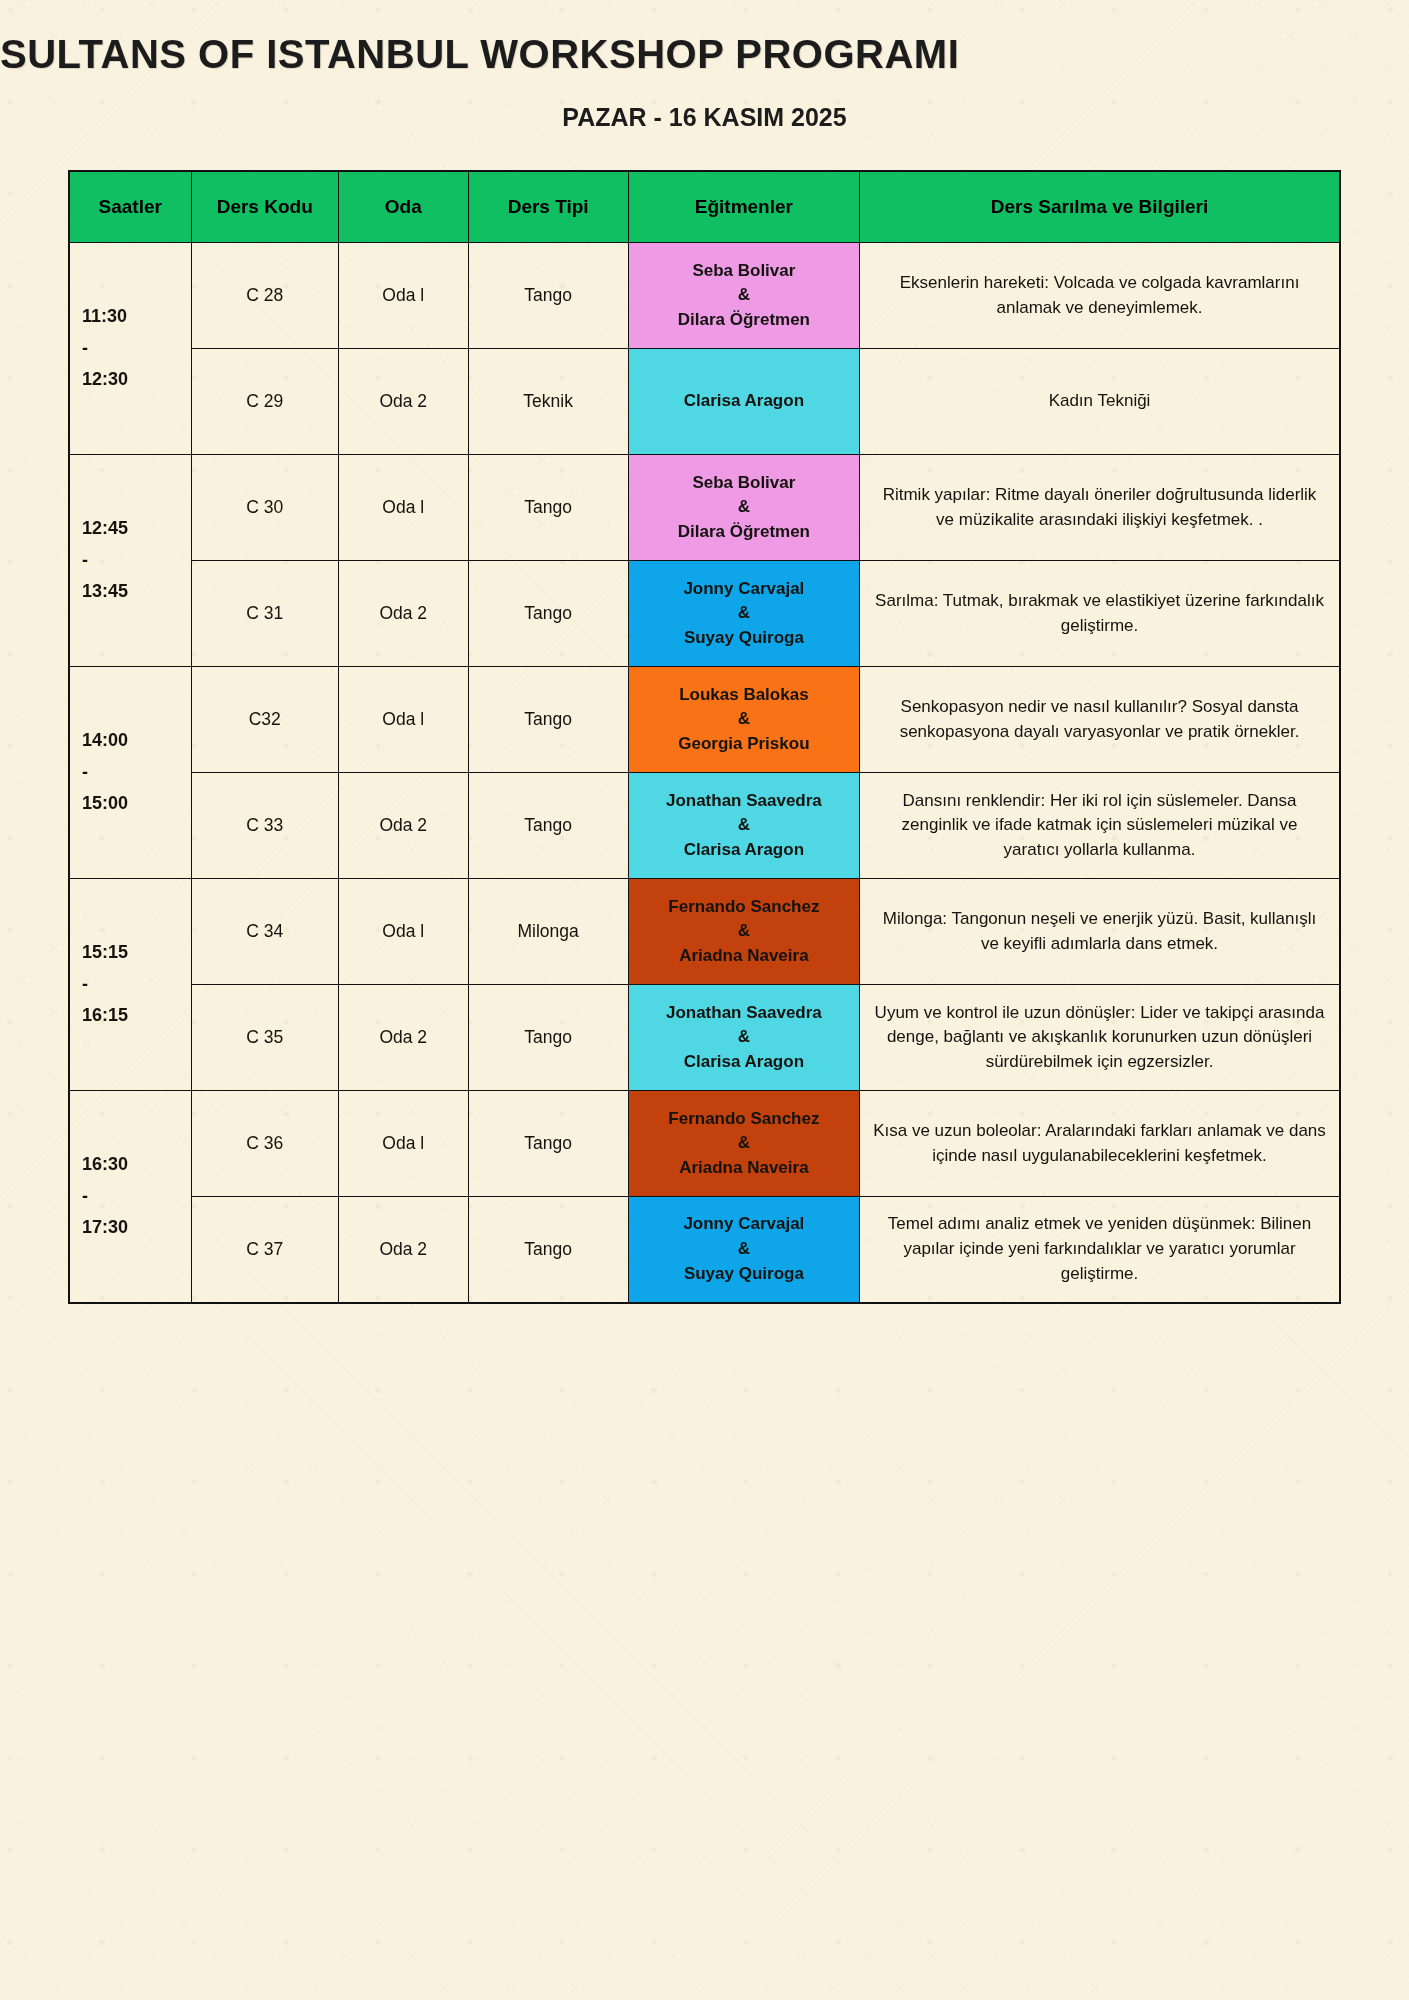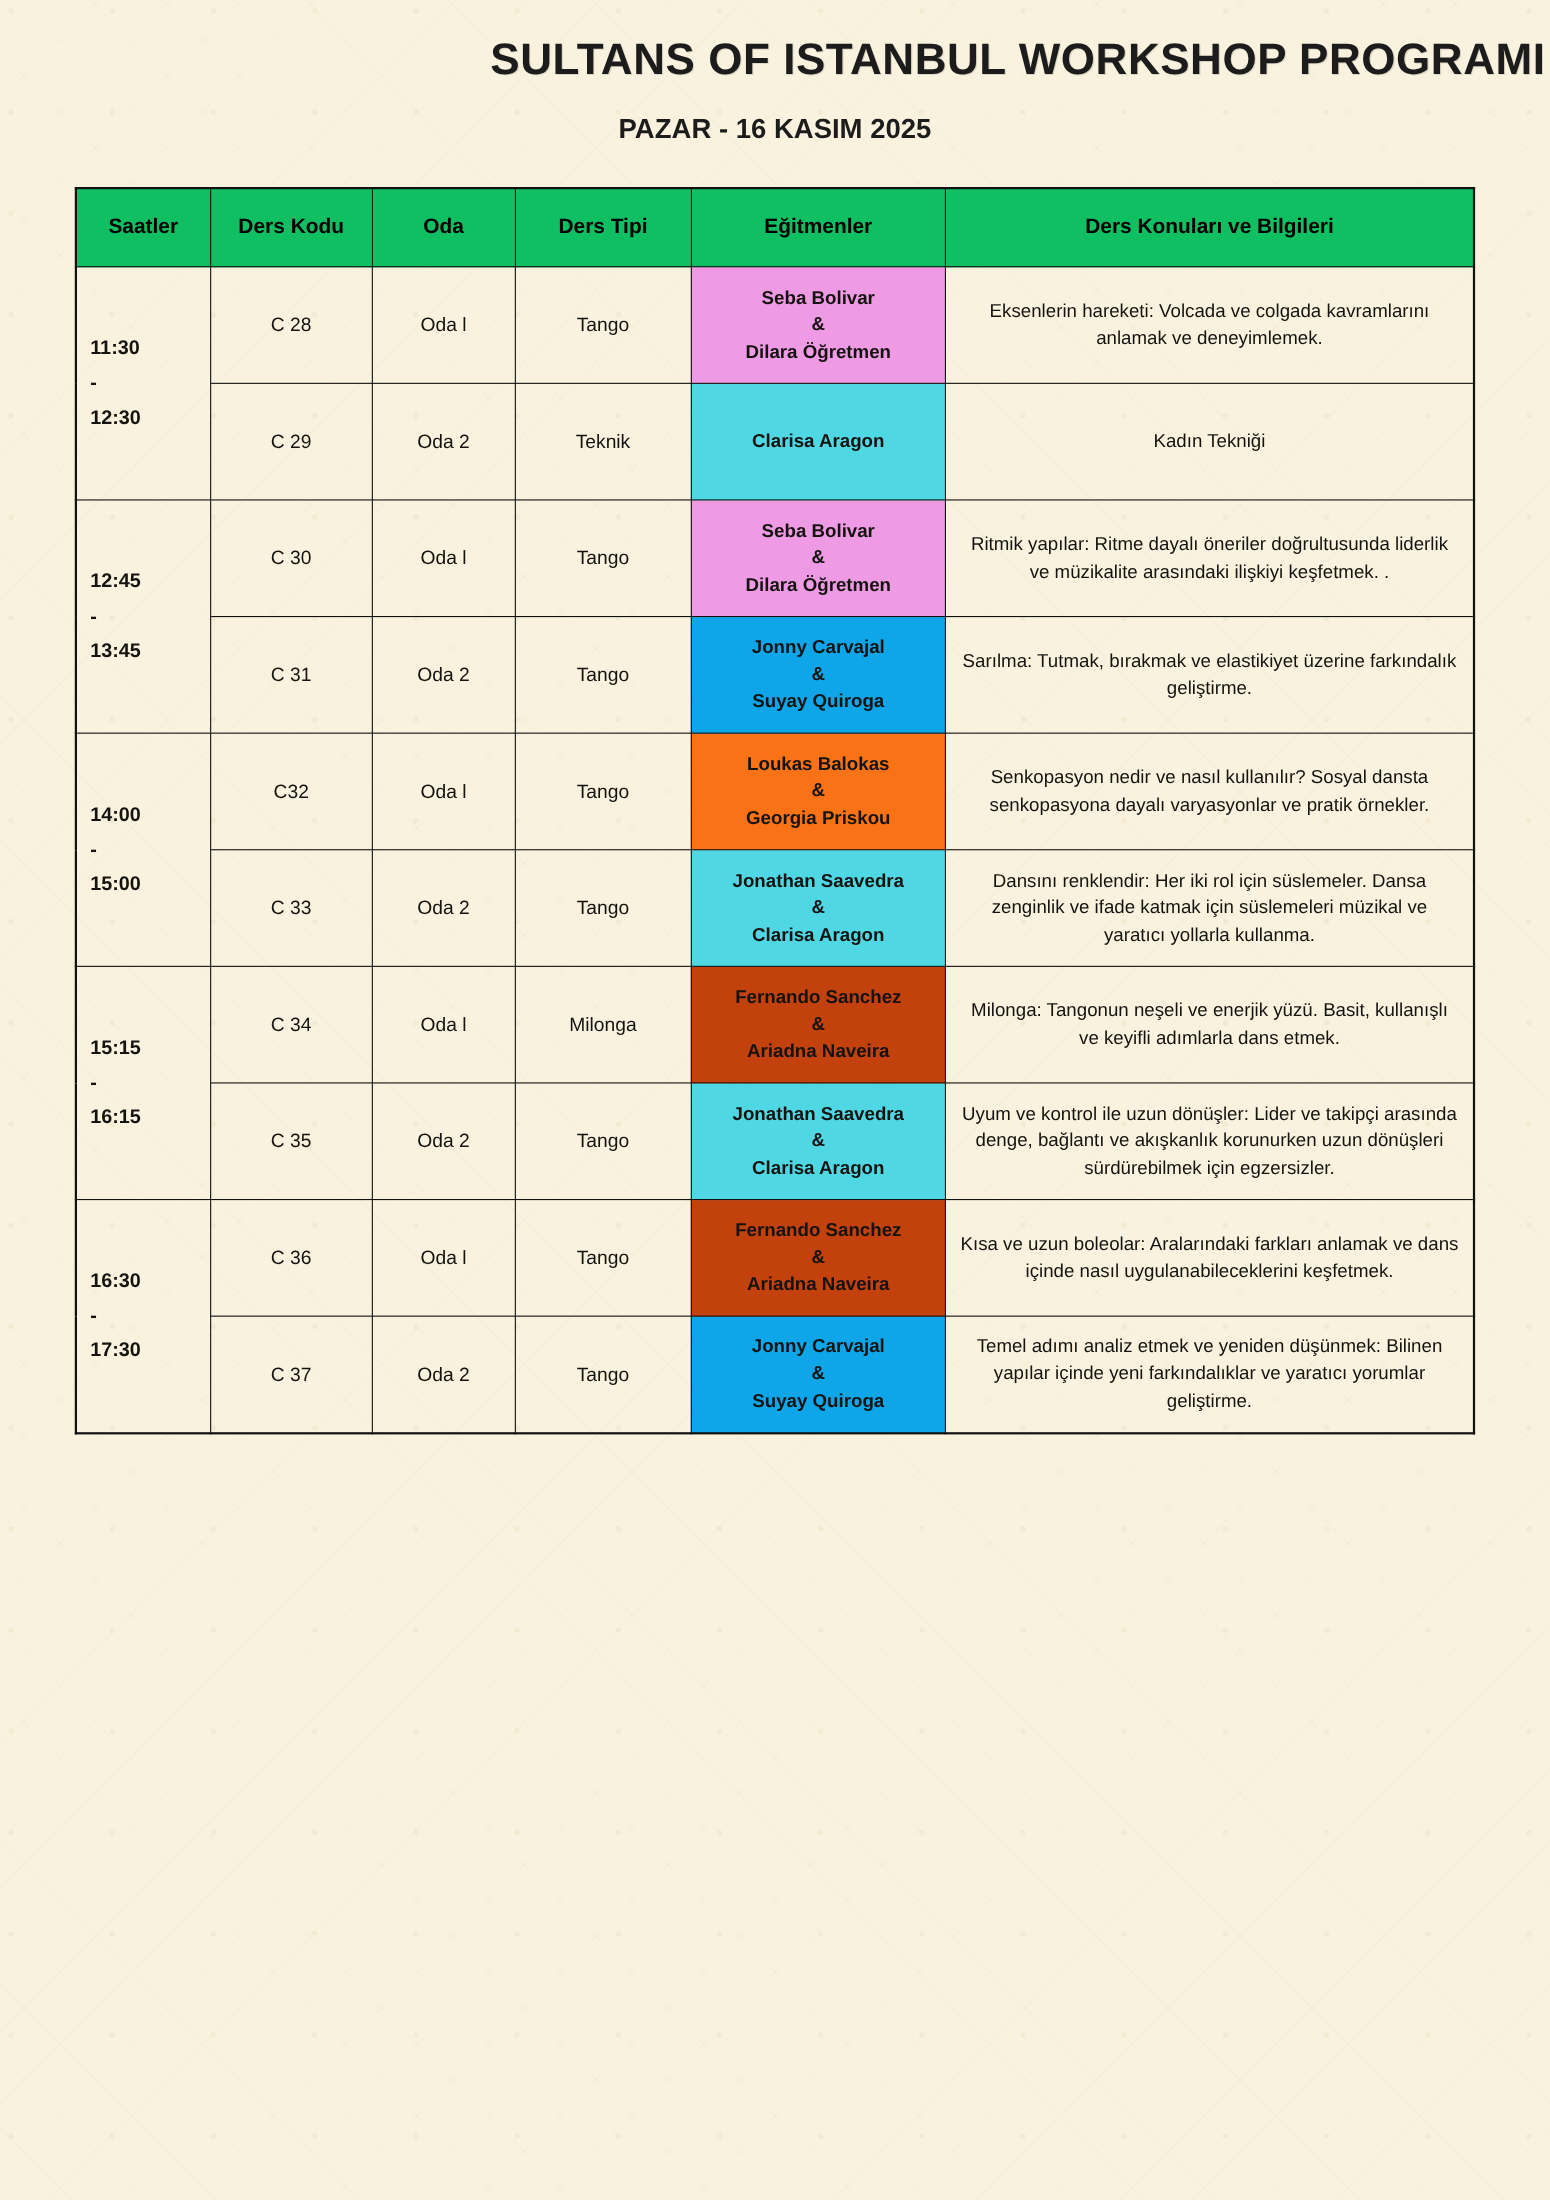--- a/index.html
+++ b/index.html
@@ -24,26 +24,26 @@
       repeating-linear-gradient(45deg, rgba(214,196,150,0.14) 0 1px, transparent 1px 46px),
       repeating-linear-gradient(-45deg, rgba(214,196,150,0.14) 0 1px, transparent 1px 46px);
     background-size: 92px 92px, auto, auto;
   }
   .page {
     position: relative;
     z-index: 2;
     padding: 0;
   }
   .title {
-    text-align: right;
+    text-align: left;
     font-size: 40px;
     font-weight: bold;
     letter-spacing: 0.5px;
     color: #1c1c1c;
-    margin: 32px 4px 0 0;
+    margin: 32px 14px 0 0;
     text-shadow: 1px 1px 0 rgba(0,0,0,0.12);
   }
   .subtitle {
     text-align: center;
     font-size: 25px;
     font-weight: bold;
     color: #1c1c1c;
     margin: 26px 0 16px 0;
   }
   .table-wrap {
@@ -129,21 +129,21 @@
           <col class="c-teach">
           <col class="c-topic">
       </colgroup>
       <thead>
         <tr>
           <th>Saatler</th>
           <th>Ders Kodu</th>
           <th>Oda</th>
           <th>Ders Tipi</th>
           <th>Eğitmenler</th>
-          <th>Ders Konuları ve Bilgileri</th>
+          <th>Ders Sarılma ve Bilgileri</th>
         </tr>
       </thead>
       <tbody id="schedule-body">
           <tr>
             <td class="time" rowspan="2">11:30<br>-<br>12:30</td>
             <td class="code">C 28</td>
             <td class="room">Oda l</td>
             <td class="type">Tango</td>
             <td class="teachers bg-pink">Seba Bolivar<br>&amp;<br>Dilara Öğretmen</td>
             <td class="topic">Eksenlerin hareketi: Volcada ve colgada kavramlarını anlamak ve deneyimlemek.</td>

